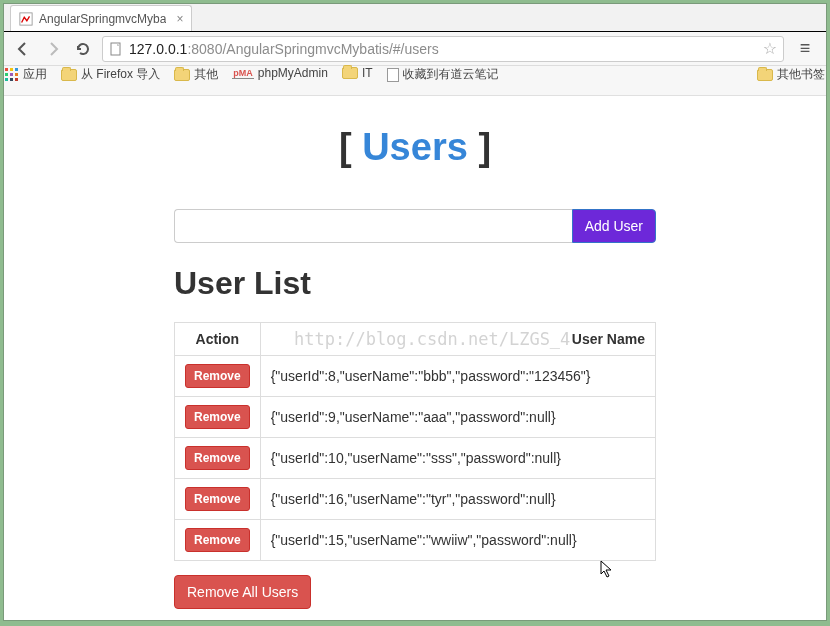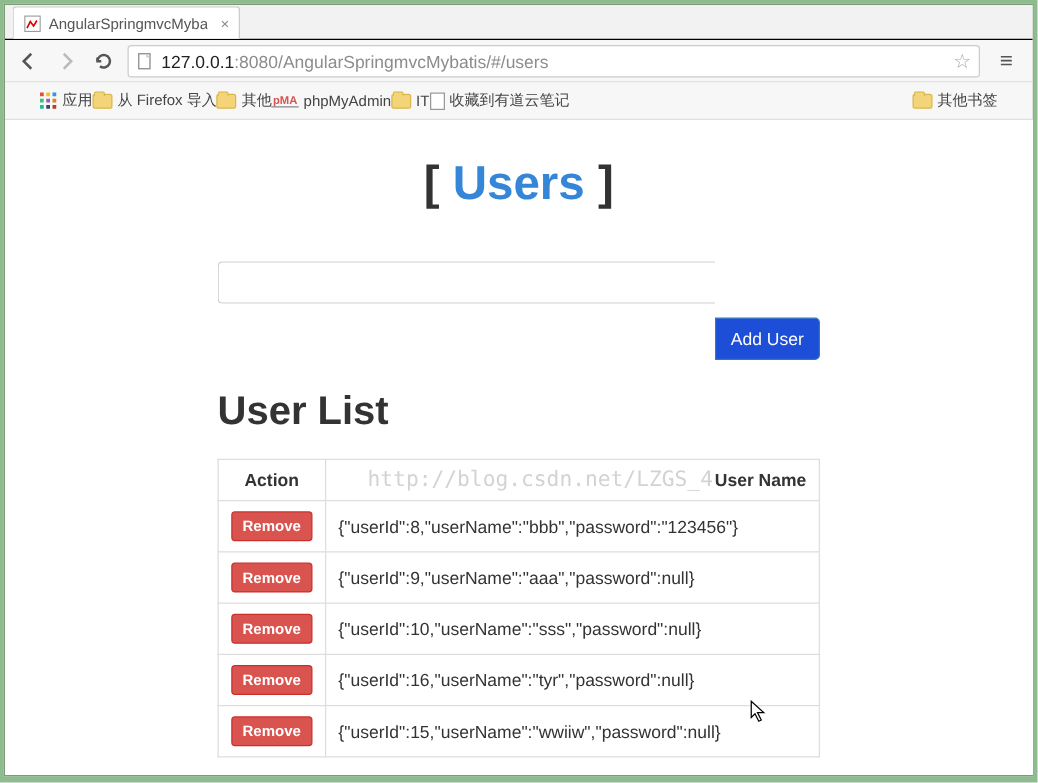--- a/index.html
+++ b/index.html
@@ -86,22 +86,23 @@
     .url-text .url-host { color: #222; font-weight: 500; }
     .url-text .url-rest { color: #8c8c8c; }
     .star-icon { color: #aaa; font-size: 16px; margin-left: auto; }
     .menu-btn { width: 26px; height: 26px; display: flex; align-items: center; justify-content: center; color: #555; font-size: 18px; }
 
     .bookmarks-bar {
       height: 30px;
       background: #f7f7f7;
       border-bottom: 1px solid #e0e0e0;
       display: flex;
-      align-items: center;
-      padding: 0 28px;
+      align-items: flex-start;
+      padding: 0 1px;
+      gap: 14px;
       font-size: 12px;
       color: #444;
     }
     .bm-item {
       display: flex; align-items: center; gap: 4px;
     }
     .bm-folder {
       display: inline-block;
       width: 16px; height: 12px;
       background: #f3d478;
@@ -189,25 +190,24 @@
       justify-content: center;
       height: 34px;
       padding: 0 12px;
       border: 1px solid transparent;
       border-radius: 4px;
       font-size: 14px;
       cursor: pointer;
       font-weight: 400;
     }
     .btn-primary {
-      background: #1d4ed8;
+      background: #6d28d9;
       border-color: #3474c8;
       color: #fff;
       border-radius: 0 4px 4px 0;
-      margin-top: 45px;
     }
     .btn-danger {
       background: #d9534f;
       border-color: #c9302c;
       color: #fff;
     }
     .btn-danger-sm {
       font-size: 12px;
       font-weight: bold;
       height: 24px;

